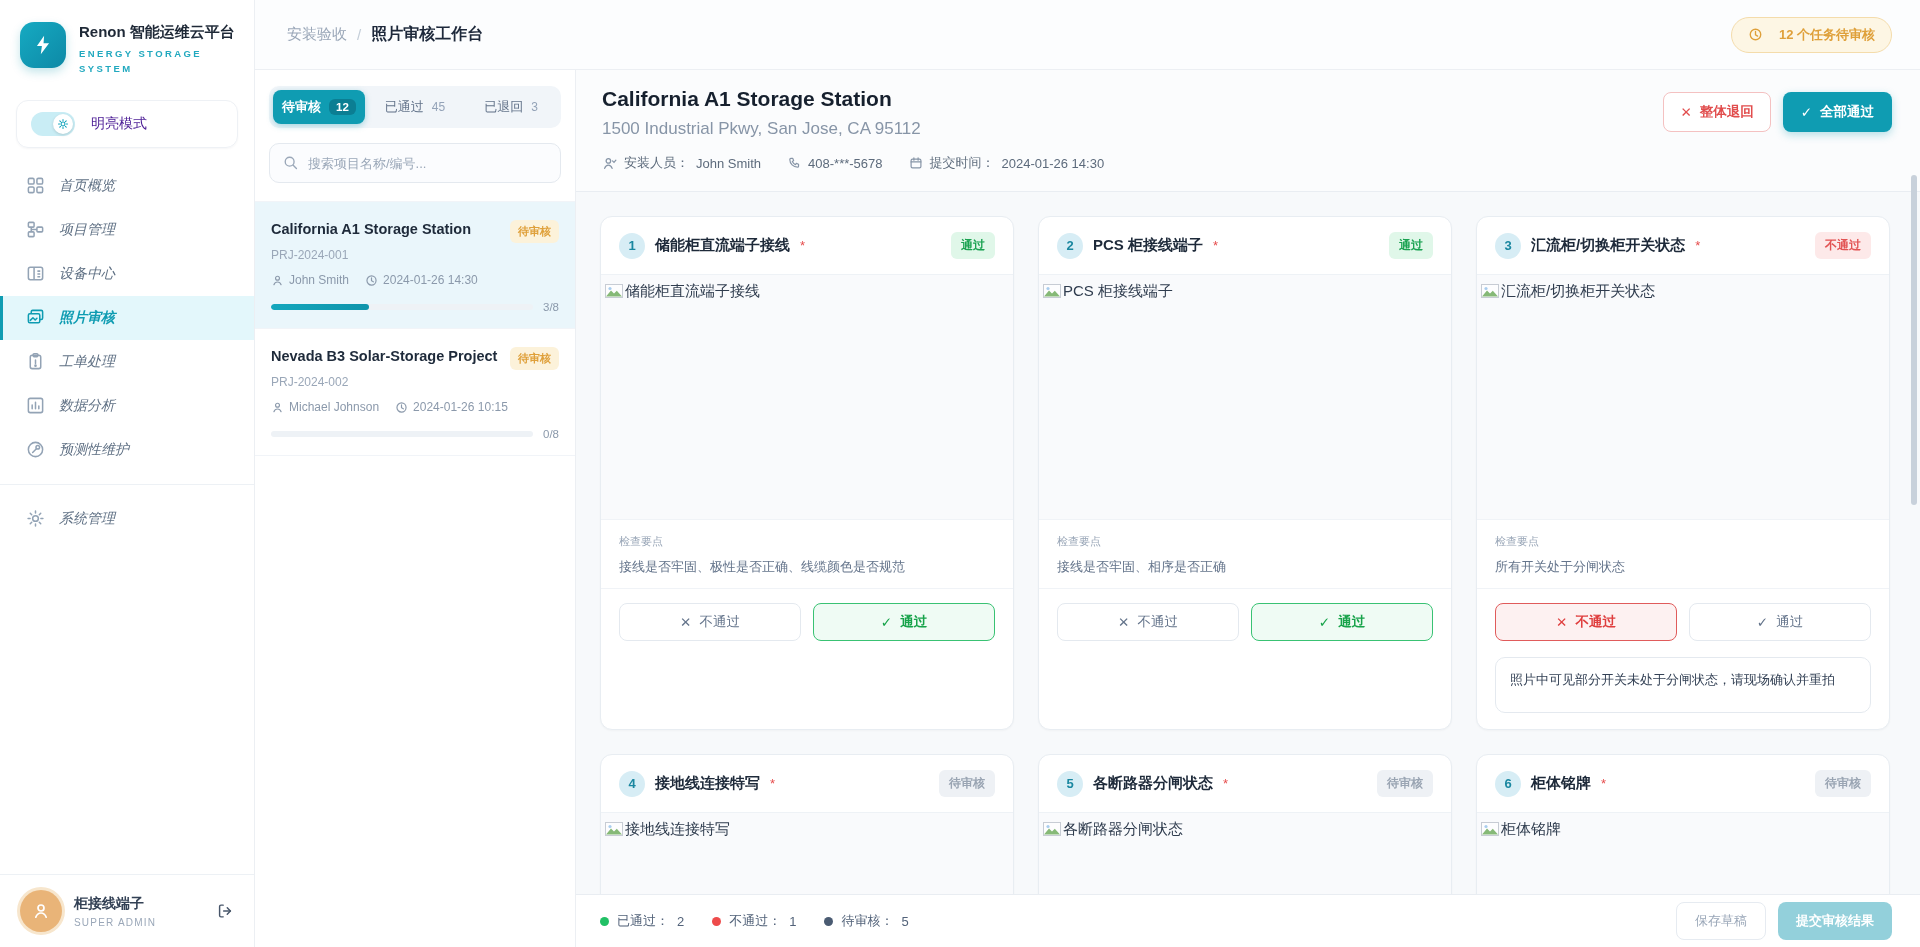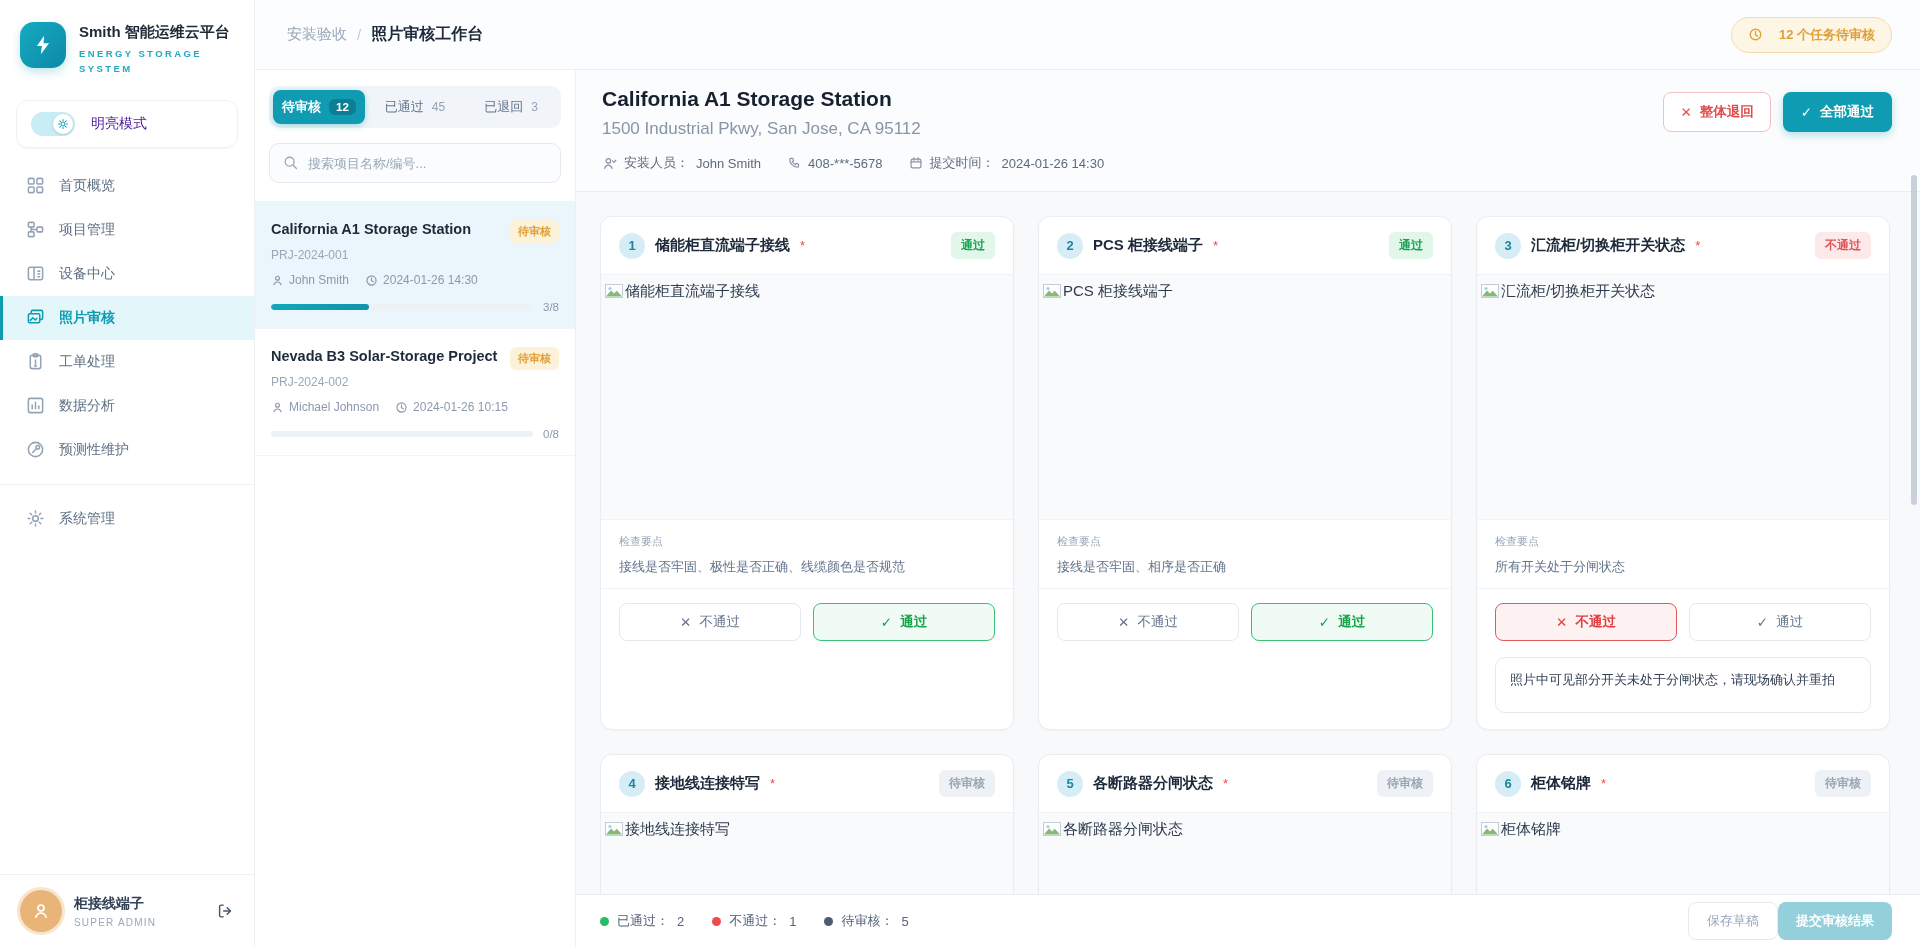--- a/index.html
+++ b/index.html
@@ -11,21 +11,21 @@
   .sidebar { width:255px; background:#fff; border-right:1px solid #eceff3; display:flex; flex-direction:column; flex-shrink:0; }
   .brand { display:flex; gap:13px; padding:22px 18px 8px 20px; align-items:flex-start; }
   .logo { width:46px; height:46px; border-radius:14px; background:linear-gradient(135deg,#16aac2,#0d89a6); display:grid; place-items:center; flex-shrink:0; box-shadow:0 4px 10px rgba(14,150,173,.25); }
   .brand-t { font-size:15px; font-weight:bold; color:#1f2937; line-height:1.3; }
   .brand-s { font-size:9.5px; color:#22a9bf; letter-spacing:2.4px; font-weight:bold; margin-top:4px; line-height:1.6; }
   .theme-card { margin:16px 16px 6px; border:1px solid #eef1f5; border-radius:12px; padding:11px 14px; display:flex; align-items:center; gap:16px; box-shadow:0 1px 2px rgba(16,24,40,.04); cursor:pointer; }
   .toggle { width:44px; height:24px; border-radius:12px; background:#c9edf5; position:relative; flex-shrink:0; }
   .knob { position:absolute; right:2px; top:2px; width:20px; height:20px; border-radius:50%; background:#fff; display:grid; place-items:center; color:#14a5bd; box-shadow:0 1px 3px rgba(0,0,0,.15); }
   .theme-label { font-size:14px; color:#4c1d95; }
   .menu { flex:1; padding-top:10px; overflow:hidden; display:flex; flex-direction:column; }
-  .mi { display:flex; align-items:center; gap:14px; height:44px; padding:0 18px 0 23px; font-size:14px; color:#5f7084; border-left:3px solid transparent; cursor:pointer; flex-shrink:0; }
+  .mi { display:flex; align-items:center; gap:14px; height:44px; padding:0 18px 0 23px; font-size:14px; color:#5f7084; border-left:3px solid transparent; cursor:pointer; flex-shrink:0;font-style:italic; }
   .mi svg { stroke:#93a3b5; flex-shrink:0; }
   .mi.active { background:#e3f7fb; color:#0f9cb2; border-left-color:#0f9cb2; font-weight:bold; }
   .mi.active svg { stroke:#0f9cb2; }
   .menu-div { height:1px; background:#edf1f5; margin:12px 0; flex-shrink:0; }
   .user { border-top:1px solid #edf1f5; padding:15px 20px; display:flex; align-items:center; gap:12px; margin-top:auto; }
   .avatar { width:42px; height:42px; border-radius:50%; background:#e9b478; box-shadow:0 0 0 3px #f7e6cd; display:grid; place-items:center; flex-shrink:0; }
   .uname { font-size:14px; color:#334155; font-weight:bold; }
   .urole { font-size:10px; color:#9aa7b8; letter-spacing:1.2px; margin-top:4px; }
   .logout { margin-left:auto; color:#475569; cursor:pointer; display:grid; place-items:center; }
 
@@ -96,39 +96,39 @@
   .btnrow { display:flex; gap:12px; padding:14px 18px; border-top:1px solid #f0f3f7; }
   .rbtn { flex:1; height:38px; border-radius:8px; display:flex; align-items:center; justify-content:center; gap:8px; font-size:13.5px; border:1px solid #e4e9ef; background:#fff; color:#64748b; cursor:pointer; font-family:inherit; }
   .rbtn.sel-pass { background:#effbf4; border-color:#39c273; color:#17a34a; font-weight:bold; }
   .rbtn.sel-fail { background:#fdf1f1; border-color:#e05b5b; color:#df3e3e; font-weight:bold; }
   .comment { margin:2px 18px 16px; border:1px solid #e4e9ef; border-radius:10px; padding:12px 14px; font-size:13px; color:#334155; min-height:56px; line-height:1.5; }
 
   .footerbar { height:53px; background:#fff; border-top:1px solid #e9edf2; display:flex; align-items:center; padding:0 28px 0 24px; gap:28px; flex-shrink:0; }
   .stat { display:flex; align-items:center; gap:8px; font-size:13px; color:#53637a; }
   .dot { width:9px; height:9px; border-radius:50%; }
   .dot.g { background:#21c065; } .dot.r { background:#ee4b4b; } .dot.s { background:#4a5b72; }
-  .fright { margin-left:auto; display:flex; }
+  .fright { margin-left:auto; display:flex; gap:12px; }
   .btn-draft { border:1px solid #e6ebf1; background:#fff; color:#9aa7b8; padding:9px 18px; font-size:13px; }
   .btn-submit { background:#93d0db; color:#fff; padding:9px 18px; font-size:13px; font-weight:bold; }
   .sbthumb { position:absolute; right:3px; top:105px; width:6px; height:330px; background:#c8d1db; border-radius:3px; }
 </style>
 </head>
 <body>
 
 <div class="app">
 
   <aside class="sidebar">
     <div class="brand">
       <div class="logo">
         <svg width="22" height="22" viewBox="0 0 20 20">
             <polygon points="11,1.5 4.5,11 9,11 8,18.5 15.5,8.5 10.5,8.5" fill="#fff"></polygon>
           </svg>
       </div>
       <div>
-        <div class="brand-t">Smith 智能运维云平台</div>
+        <div class="brand-t">Renon 智能运维云平台</div>
         <div class="brand-s">ENERGY STORAGE SYSTEM</div>
       </div>
     </div>
 
     <div class="theme-card">
       <div class="toggle">
         <div class="knob">
           <svg width="12" height="12" viewBox="0 0 20 20" fill="none" stroke="currentColor" stroke-width="1.8" stroke-linecap="round">
               <circle cx="10" cy="10" r="3.2"></circle>
               <path d="M10 2.5v2M10 15.5v2M2.5 10h2M15.5 10h2M4.6 4.6l1.4 1.4M14 14l1.4 1.4M15.4 4.6L14 6M6 14l-1.4 1.4"></path>

